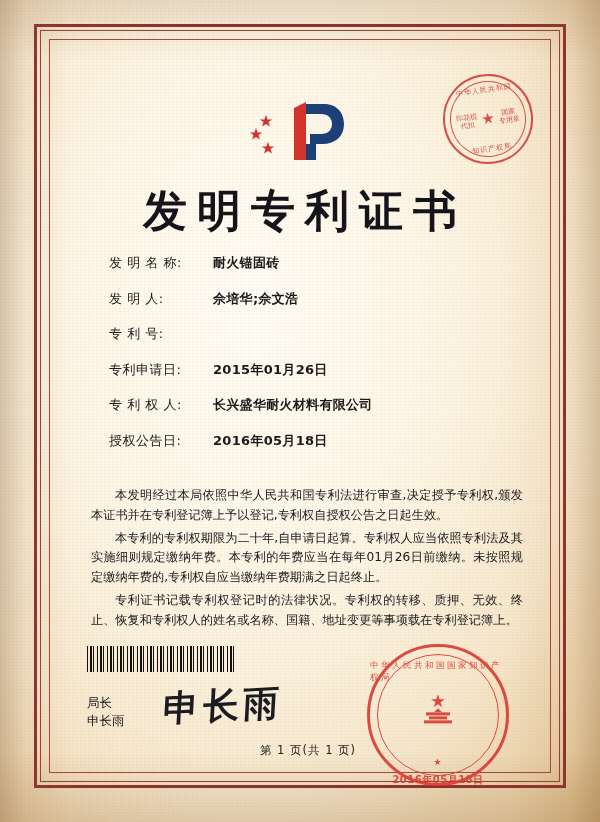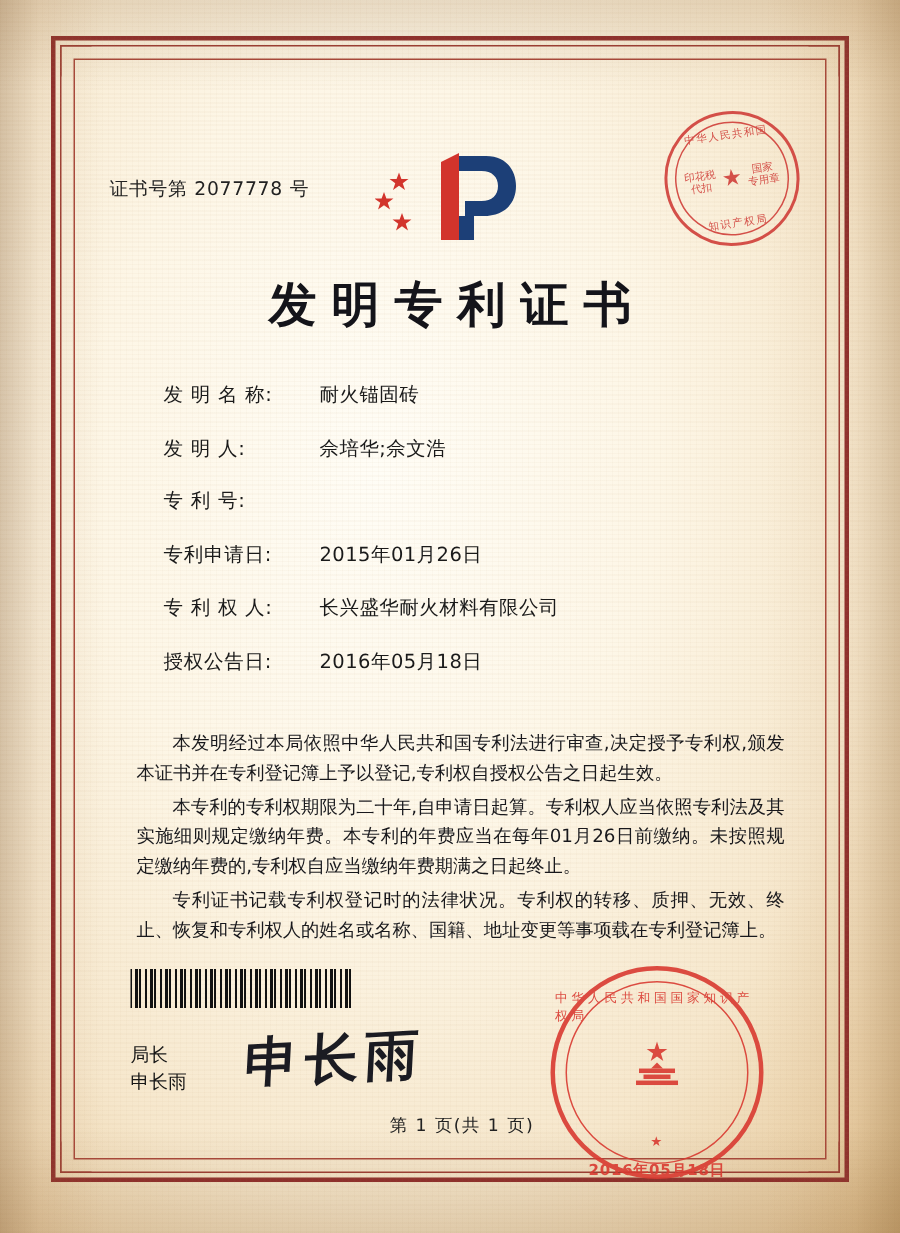--- a/index.html
+++ b/index.html
@@ -146,21 +146,21 @@
     width: 100px; height: 66px;
   }
 
   
   .title {
     position: absolute;
     left: 0; right: 0;
     top: 136px;
     text-align: center;
     font-family: Liberation Serif, serif;
-    font-size: 32px;
+    font-size: 44px;
     font-weight: 700;
     letter-spacing: 10px;
     color: #14141a;
     text-indent: 10px;
   }
 
   
   .fields {
     position: absolute;
     left: 38px; right: 20px;
@@ -177,20 +177,21 @@
   }
   .field .lbl {
     width: 104px;
     flex: 0 0 104px;
     letter-spacing: .5px;
     white-space: nowrap;
   }
   .field .val {
     letter-spacing: .3px;
     white-space: nowrap;
+    font-weight: bold;
   }
 
   
   .paras {
     position: absolute;
     left: 36px; right: 22px;
     top: 440px;
     font-size: 12.2px;
     line-height: 1.62;
     color: #18181c;
@@ -302,21 +303,20 @@
   <div class="frame-outer"></div>
   <div class="frame-mid"></div>
   <div class="frame-inner"></div>
   <div class="corner tl"></div>
   <div class="corner tr"></div>
   <div class="corner bl"></div>
   <div class="corner br"></div>
 
   <div class="content">
 
-    <div class="cert-no">证书号第 2077778 号</div>
 
     <div class="seal-top">
       <div class="ring"></div>
       <div class="arc-top">中华人民共和国</div>
       <div class="mid-l">印花税<br>代扣</div>
       <div class="mid-r">国家<br>专用章</div>
       <div class="star">★</div>
       <div class="arc-bot">知识产权局</div>
     </div>
 

